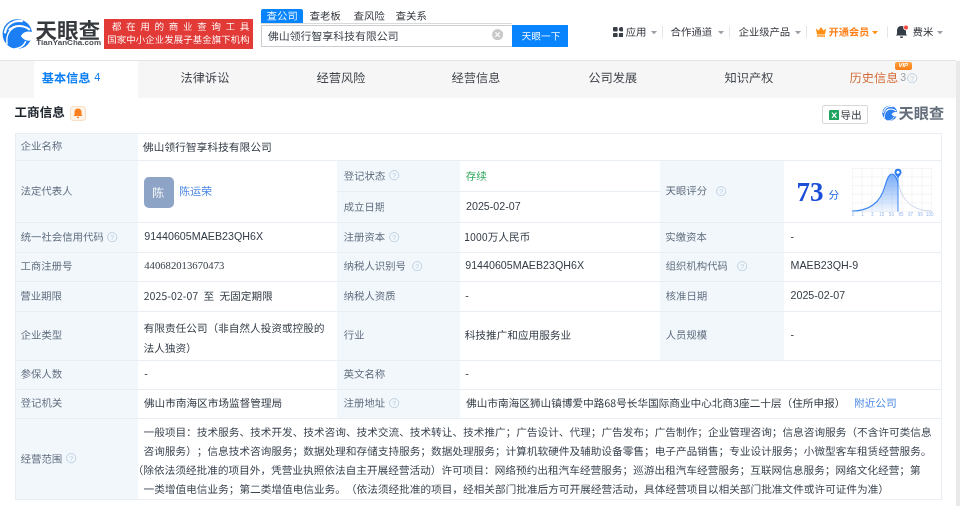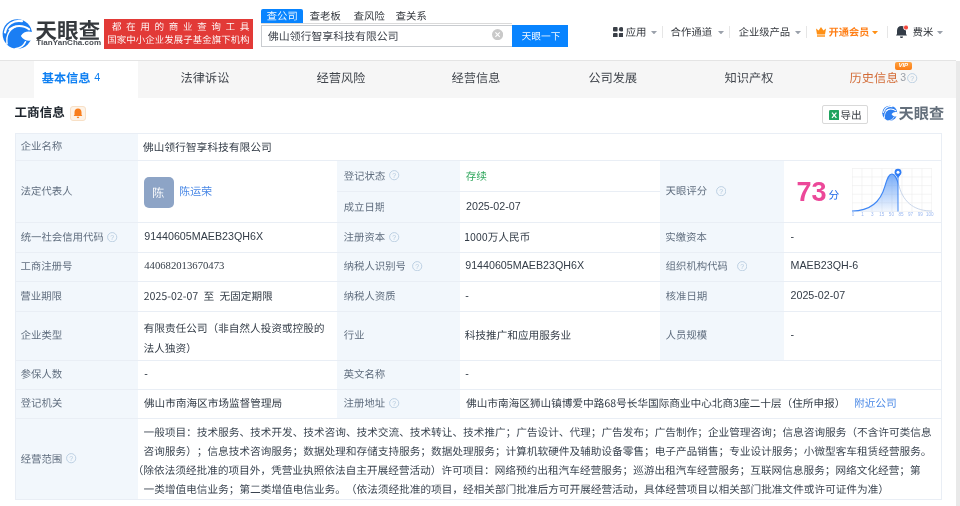--- a/index.html
+++ b/index.html
@@ -400,21 +400,21 @@
         <use href="#g45" x="0"></use>
         <use href="#g46" x="1000"></use>
         <use href="#g102" x="2000"></use>
         <use href="#g103" x="3000"></use>
       </g>
     </svg>
     <svg class="t" style="left:716px;top:185.55px" width="10.4" height="10.4" viewBox="0 0 10.4 10.4">
       <circle cx="5.2" cy="5.2" r="4.6" fill="none" stroke="#bdd0e2" stroke-width="1"></circle>
       <text x="5.2" y="7.8" font-family="Liberation Sans" font-size="6.864" fill="#b3c9dd" text-anchor="middle">?</text>
     </svg>
-    <div style="position:absolute;left:796.5px;top:176.548px;font-size:27px;color:#ec4899;font-weight:700;line-height:31.05px;white-space:pre;">73</div>
+    <div style="position:absolute;left:796.5px;top:176.548px;font-size:27px;color:#1d4ed8;font-weight:700;line-height:31.05px;white-space:pre;font-family:Liberation Serif, serif;">73</div>
     <svg class="t" style="left:828.80px;top:190.21px" width="10.40" height="10.27" viewBox="0 0 10.40 10.27">
       <g fill="#1a66e8" transform="translate(0,8.878) scale(0.010800,-0.010800) translate(-44,0)">
         <use href="#g103" x="0"></use>
       </g>
     </svg>
     <svg class="t" style="left:852px;top:167.5px" width="80" height="44" viewBox="0 0 80 44">
       <defs>
         <linearGradient id="cg" x1="0" y1="0" x2="0" y2="1">
           <stop offset="0" stop-color="#4a90f5" stop-opacity="0.75"></stop>
           <stop offset="1" stop-color="#4a90f5" stop-opacity="0.06"></stop>
@@ -540,21 +540,21 @@
         <use href="#g25" x="2000"></use>
         <use href="#g26" x="3000"></use>
         <use href="#g86" x="4000"></use>
         <use href="#g107" x="5000"></use>
       </g>
     </svg>
     <svg class="t" style="left:736.8px;top:261.05px" width="10.4" height="10.4" viewBox="0 0 10.4 10.4">
       <circle cx="5.2" cy="5.2" r="4.6" fill="none" stroke="#bdd0e2" stroke-width="1"></circle>
       <text x="5.2" y="7.8" font-family="Liberation Sans" font-size="6.864" fill="#b3c9dd" text-anchor="middle">?</text>
     </svg>
-    <div style="position:absolute;left:790.5px;top:259.298px;font-size:10.7px;color:#333c47;font-weight:400;line-height:12.305px;white-space:pre;">MAEB23QH-6</div>
+    <div style="position:absolute;left:790.5px;top:259.298px;font-size:10.7px;color:#333c47;font-weight:400;line-height:12.305px;white-space:pre;">MAEB23QH-9</div>
     <svg class="t" style="left:21.00px;top:290.95px" width="41.09" height="10.11" viewBox="0 0 41.09 10.11">
       <g fill="#5d6b7c" transform="translate(0,8.736) scale(0.010400,-0.010400) translate(-62,0)">
         <use href="#g71" x="0"></use>
         <use href="#g8" x="1000"></use>
         <use href="#g101" x="2000"></use>
         <use href="#g44" x="3000"></use>
       </g>
     </svg>
     <svg class="t" style="left:144.20px;top:290.79px" width="128.93" height="10.42" viewBox="0 0 128.93 10.42">
       <g fill="#333c47" transform="translate(0,9.021) scale(0.010650,-0.010650) translate(-40,0)">

